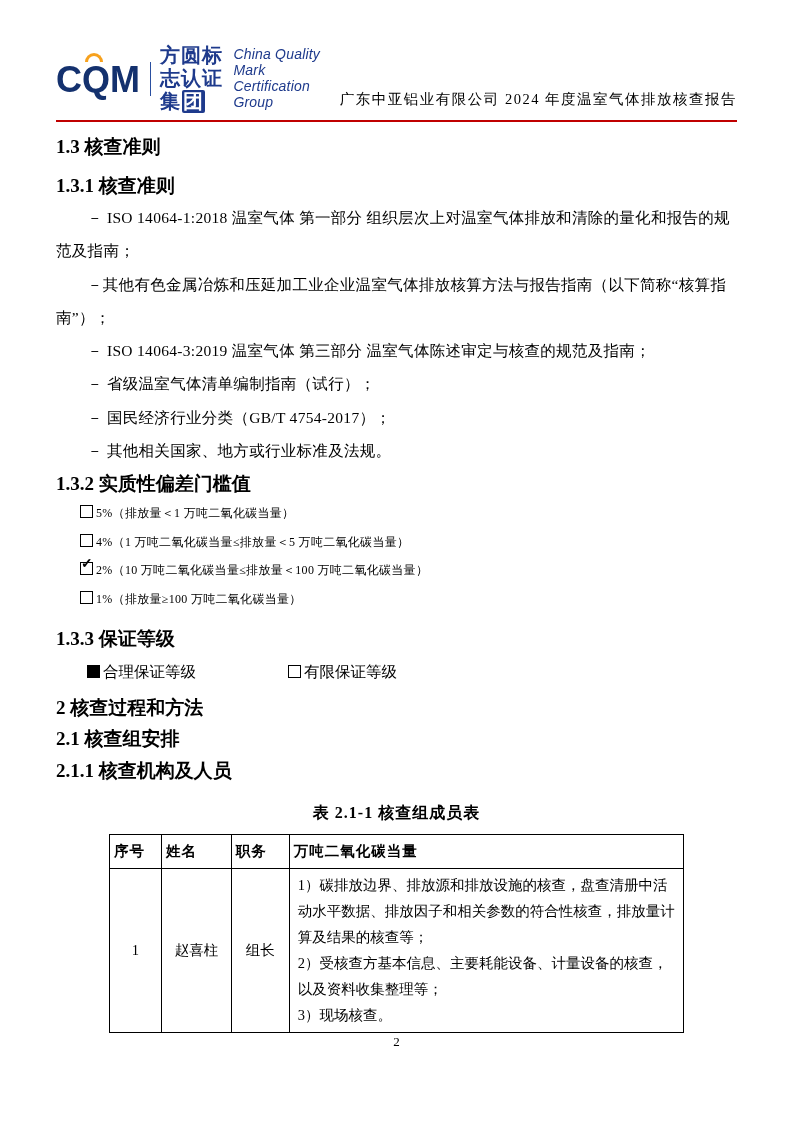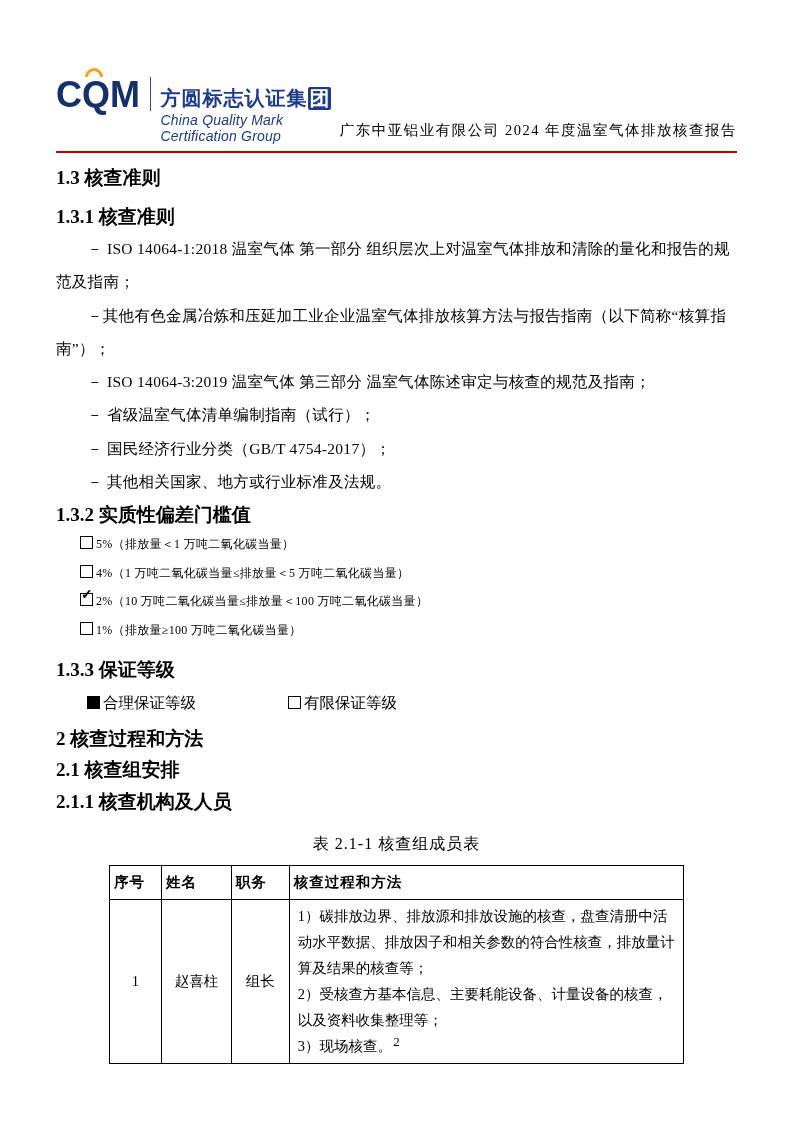--- a/index.html
+++ b/index.html
@@ -19,21 +19,21 @@
     font-family:"Liberation Sans","DejaVu Sans",sans-serif;
     font-weight:bold; font-size:36px; color:#14316e; letter-spacing:0px; line-height:1;
     display:flex; align-items:flex-end;
   }
   .q-wrap { position:relative; display:inline-block; }
   .arc {
     position:absolute; top:-9px; left:3px; width:18px; height:9px;
     border:3.5px solid #f7a11d; border-bottom:none; border-radius:10px 10px 0 0;
   }
   .logo-divider { width:2px; height:34px; background:#2a4fa0; margin:0 9px 2px 10px; }
-  .brand { display:flex; flex-direction:column; justify-content:flex-end; padding-bottom:2px;margin-top:43px; }
+  .brand { display:flex; flex-direction:row; justify-content:flex-end; padding-bottom:2px; }
   .brand-cn {
     font-family:"Liberation Sans","DejaVu Sans",sans-serif;
     font-weight:bold; font-size:20px; color:#1e3a8c; line-height:1.15; letter-spacing:1px;
   }
   .brand-box {
     display:inline-block; background:#1e3a8c; color:#fff; border-radius:2px;
     padding:0 1px; margin-left:1px;
   }
   .brand-en {
     font-family:"Liberation Sans","DejaVu Sans",sans-serif;
@@ -51,21 +51,21 @@
     vertical-align:-1px; margin-right:3px; position:relative; background:#fff;
   }
   .cbox.checked::after {
     content:"\2713"; position:absolute; left:0px; top:-6px;
     font-size:14px; font-weight:bold; line-height:1;
   }
   .cbox.filled { background:#000; }
   .assure-row { font-size:15.5px; line-height:2.4; padding-left:2em; }
   .assure-opt2 { margin-left:88px; }
   
-  .tbl-title { text-align:center; font-size:16px; font-weight:normal; margin-top:18px; letter-spacing:1px; }
+  .tbl-title { text-align:center; font-size:16px; font-weight:bold; margin-top:18px; letter-spacing:1px; }
   table.members {
     border-collapse:collapse; margin:10px auto 0 auto; width:575px;
     font-size:14.5px;
   }
   table.members th, table.members td { border:1.4px solid #000; padding:3px 8px; }
   table.members th { font-weight:bold; text-align:left; padding:7px 4px; letter-spacing:1px; }
   td.c { text-align:center; }
   td.duty { text-align:left; line-height:1.8; white-space:pre-line; padding:6px 10px; }
   
   .page-num {
@@ -131,21 +131,21 @@
           <col style="width:52px">
           <col style="width:70px">
           <col style="width:58px">
           <col style="width:395px">
         </colgroup>
       <thead>
         <tr>
           <th>序号</th>
           <th>姓名</th>
           <th>职务</th>
-          <th>核查过程和方法</th>
+          <th>万吨二氧化碳当量</th>
         </tr>
       </thead>
       <tbody>
         <tr>
           <td class="c">1</td>
           <td class="c">赵喜柱</td>
           <td class="c">组长</td>
           <td class="duty">1）碳排放边界、排放源和排放设施的核查，盘查清册中活动水平数据、排放因子和相关参数的符合性核查，排放量计算及结果的核查等；
 2）受核查方基本信息、主要耗能设备、计量设备的核查，以及资料收集整理等；
 3）现场核查。</td>

